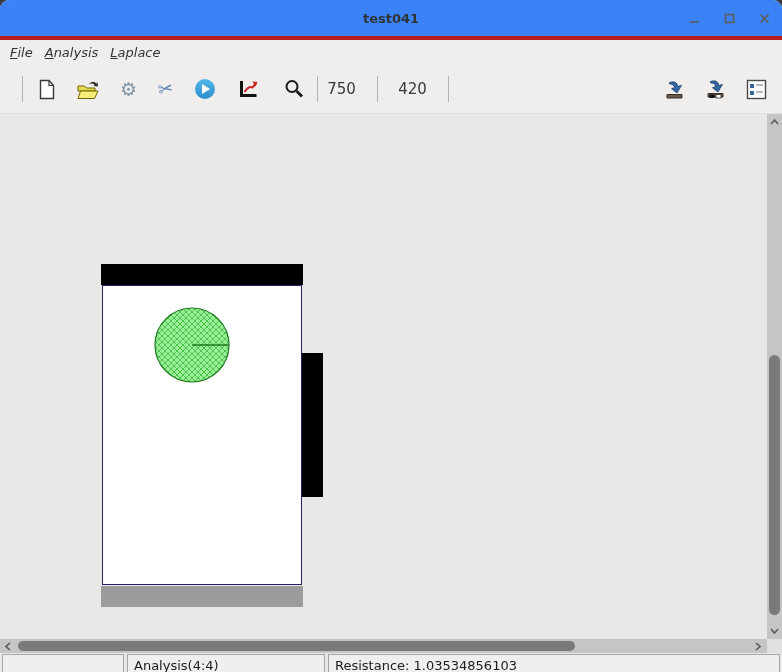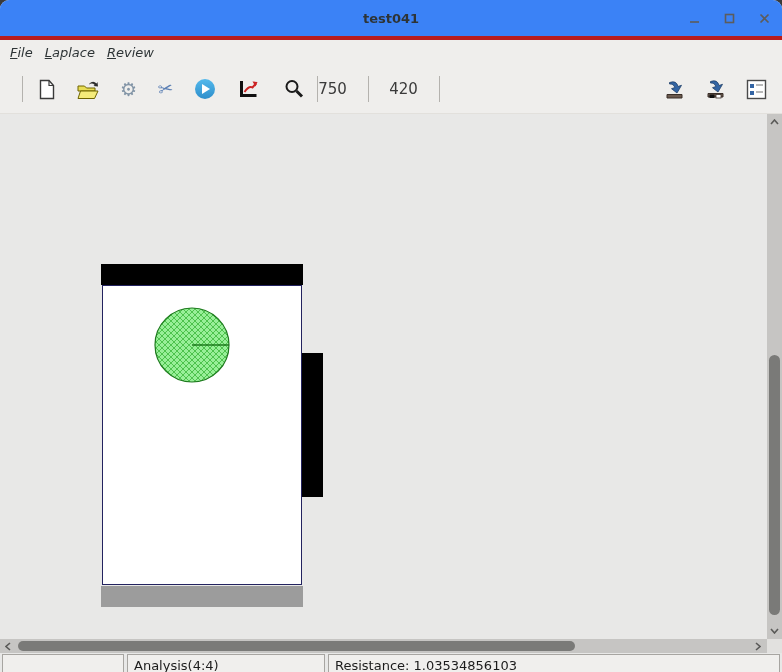--- a/index.html
+++ b/index.html
@@ -70,22 +70,22 @@
       <span class="win-btn">
         <svg width="11" height="11">
             <path d="M1.5 1.5 L9.5 9.5 M9.5 1.5 L1.5 9.5" stroke="#5c5c5c" stroke-width="1.6"></path>
           </svg>
       </span>
     </div>
   </div>
 
   <div class="menubar">
     <span class="menu-item">File</span>
+    <span class="menu-item">Analysis</span>
     <span class="menu-item">Laplace</span>
-    <span class="menu-item">Review</span>
   </div>
 
   <div class="toolbar">
     <div class="tb-sep" style="margin-left:22px"></div>
 
     <div class="tb-btn" style="margin-left:15px">
       <svg width="18" height="21" viewBox="0 0 18 21">
         <path d="M2.5 1.5 h8.5 l4.5 5 v13 h-13 z" fill="#ffffff" stroke="#3a3a3a" stroke-width="1.4"></path>
         <path d="M11 1.5 v5 h4.5" fill="none" stroke="#3a3a3a" stroke-width="1.2"></path>
       </svg>
@@ -122,21 +122,21 @@
     </div>
 
     <div class="tb-btn" style="margin-left:25px">
       <svg width="20" height="20" viewBox="0 0 20 20">
         <circle cx="8" cy="7.5" r="5.5" fill="none" stroke="#1a1a1a" stroke-width="2"></circle>
         <line x1="12.5" y1="12" x2="18" y2="17.5" stroke="#1a1a1a" stroke-width="3"></line>
       </svg>
     </div>
 
     <div class="tb-sep" style="margin-left:13px"></div>
-    <div class="tb-field" style="margin-left:0">750</div>
+    <div class="tb-field" style="margin-left:9px">750</div>
     <div class="tb-sep"></div>
     <div class="tb-field" style="margin-left:20px">420</div>
     <div class="tb-sep"></div>
 
     <div class="tb-right">
       <div class="tb-btn">
         <svg width="21" height="21" viewBox="0 0 21 21">
           <path d="M3 15.5 h15 v3.5 h-15 z" fill="#6b5a4e" stroke="#3a2f28" stroke-width="1"></path>
           <path d="M5.5 3.5 q7 -2.5 8.5 4 l3.5 -1.2 -4.5 7.7 -5.5 -4.3 3.4 -1.2 q-1.4 -3.8 -5.4 -3.5 z" fill="#3465a4" stroke="#1f3f68" stroke-width="0.8"></path>
         </svg>

